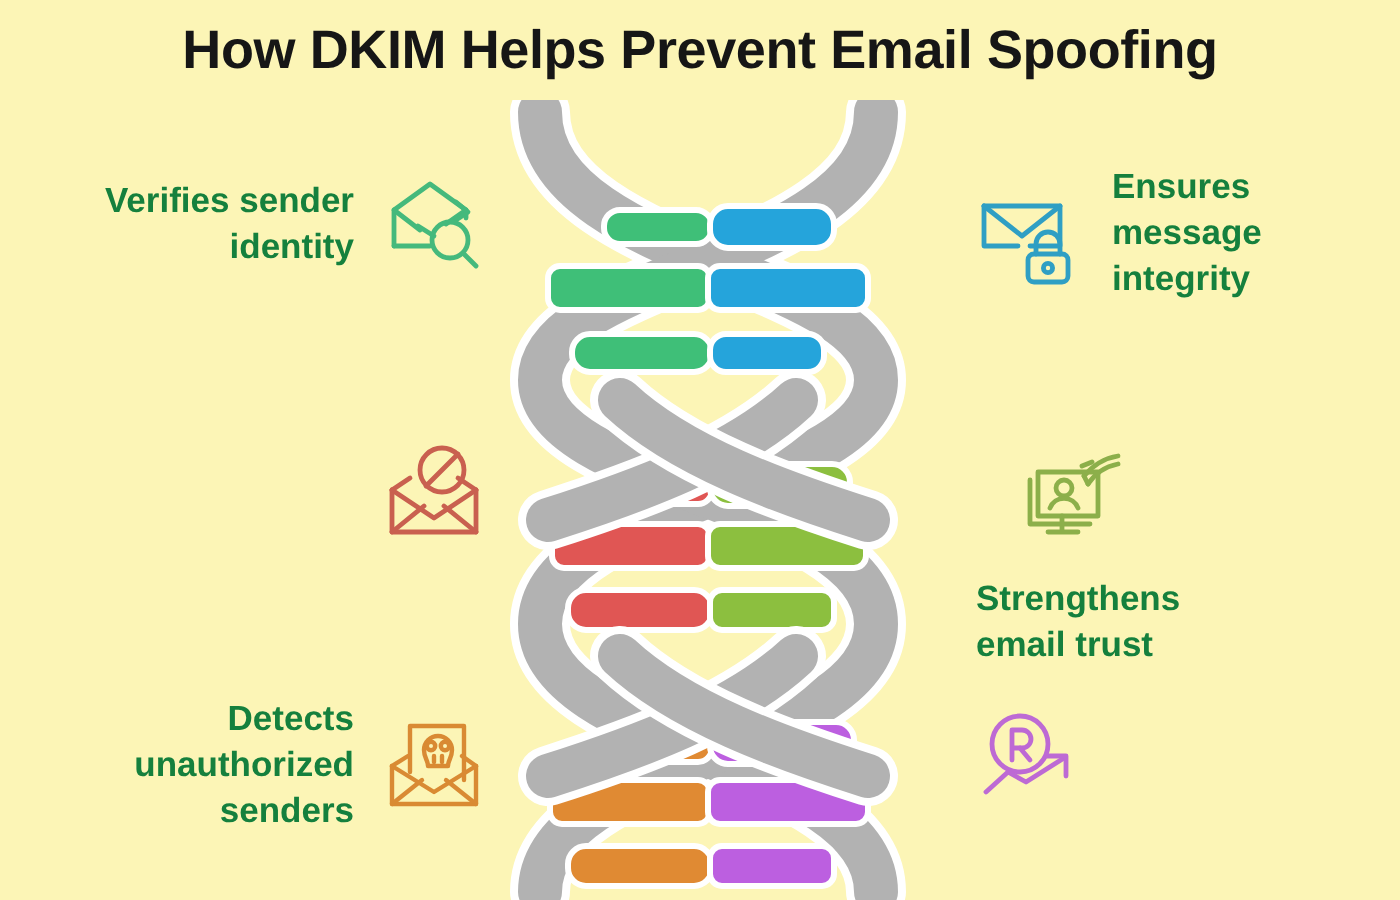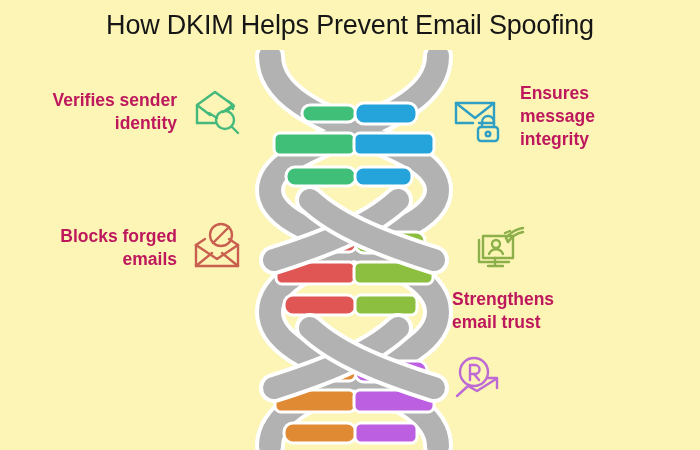--- a/index.html
+++ b/index.html
@@ -21,46 +21,46 @@
     background: #fcf5b6;
   }
   
   .title {
     position: absolute;
     top: 10px;
     left: 0;
     width: 700px;
     text-align: center;
     font-size: 27px;
-    font-weight: normal;
+    font-weight: bold;
     color: #161616;
     letter-spacing: -0.2px;
     font-family: "Liberation Sans", sans-serif;
   }
   
   .feature {
     position: absolute;
     display: flex;
     align-items: center;
     gap: 12px;
   }
   .feature.left {
     right: 455px;
     left: auto;
     flex-direction: row;
     justify-content: flex-end;
   }
   .feature.right {
-    left: 452px;
+    left: 488px;
     flex-direction: row;
   }
   .feature .label {
     font-size: 17.5px;
     font-weight: bold;
-    color: #be185d;
+    color: #15803d;
     line-height: 1.32;
     white-space: pre-line;
   }
   .feature.left .label { text-align: right; }
   .feature.right .label { text-align: left; }
 
   .feature .icon {
     flex: 0 0 auto;
     width: 56px;
     height: 56px;
@@ -183,36 +183,55 @@
         <path d="M7 38 H25"></path>
         <path d="M19 28 L27 33"></path>
         <path d="M38 16 L44 21 L38 25" stroke-linejoin="round"></path>
         <circle cx="35" cy="35" r="9"></circle>
         <path d="M42 42 L48 48"></path>
       </svg>
     </div>
   </div>
 
   <div class="feature left" id="f-left-1">
-    <div class="label">Blocks forged
-emails</div>
     <div class="icon">
       <svg width="54" height="54" viewBox="0 0 54 54" fill="none" stroke="#c9604f" stroke-width="2.4" stroke-linecap="round" stroke-linejoin="round">
         <path d="M6 24 V45 H48 V24"></path>
         <path d="M6 24 L27 38 L48 24"></path>
         <path d="M6 45 L22 32"></path>
         <path d="M48 45 L32 32"></path>
         <path d="M6 24 L15 18"></path>
         <path d="M48 24 L39 18"></path>
         <circle cx="31" cy="14" r="11"></circle>
         <path d="M23 22 L39 6"></path>
       </svg>
     </div>
   </div>
 
+  <div class="feature left" id="f-left-2">
+    <div class="label">Detects
+unauthorized
+senders</div>
+    <div class="icon">
+      <svg width="54" height="54" viewBox="0 0 54 54" fill="none" stroke="#d98a33" stroke-width="2.2" stroke-linecap="round" stroke-linejoin="round">
+        <path d="M15 30 V7 H42 V34"></path>
+        <path d="M6 27 V46 H48 V27"></path>
+        <path d="M6 27 L27 40 L48 27"></path>
+        <path d="M6 46 L21 34"></path>
+        <path d="M48 46 L33 34"></path>
+        <path d="M6 27 L14 22"></path>
+        <path d="M48 27 L41 22"></path>
+        <path d="M22 19 a7 7 0 0 1 14 0 c0 4 -2 5 -2 8 h-10 c0 -3 -2 -4 -2 -8 z"></path>
+        <circle cx="25.5" cy="17" r="2.1"></circle>
+        <circle cx="32.5" cy="17" r="2.1"></circle>
+        <path d="M27 22 v3"></path>
+        <path d="M31 22 v3"></path>
+      </svg>
+    </div>
+  </div>
 
   <div class="feature right" id="f-right-0">
     <div class="icon">
       <svg width="56" height="56" viewBox="0 0 56 56" fill="none" stroke="#2f9fc4" stroke-width="2.4" stroke-linecap="round" stroke-linejoin="round">
         <path d="M4 14 H42 V34 H27"></path>
         <path d="M4 14 V34 H21"></path>
         <path d="M4 14 L23 29 L42 14"></path>
         <rect x="26" y="38" width="20" height="14" rx="3"></rect>
         <path d="M30 38 V33 a6 6 0 0 1 12 0 V38"></path>
         <circle cx="36" cy="45" r="2.3"></circle>

